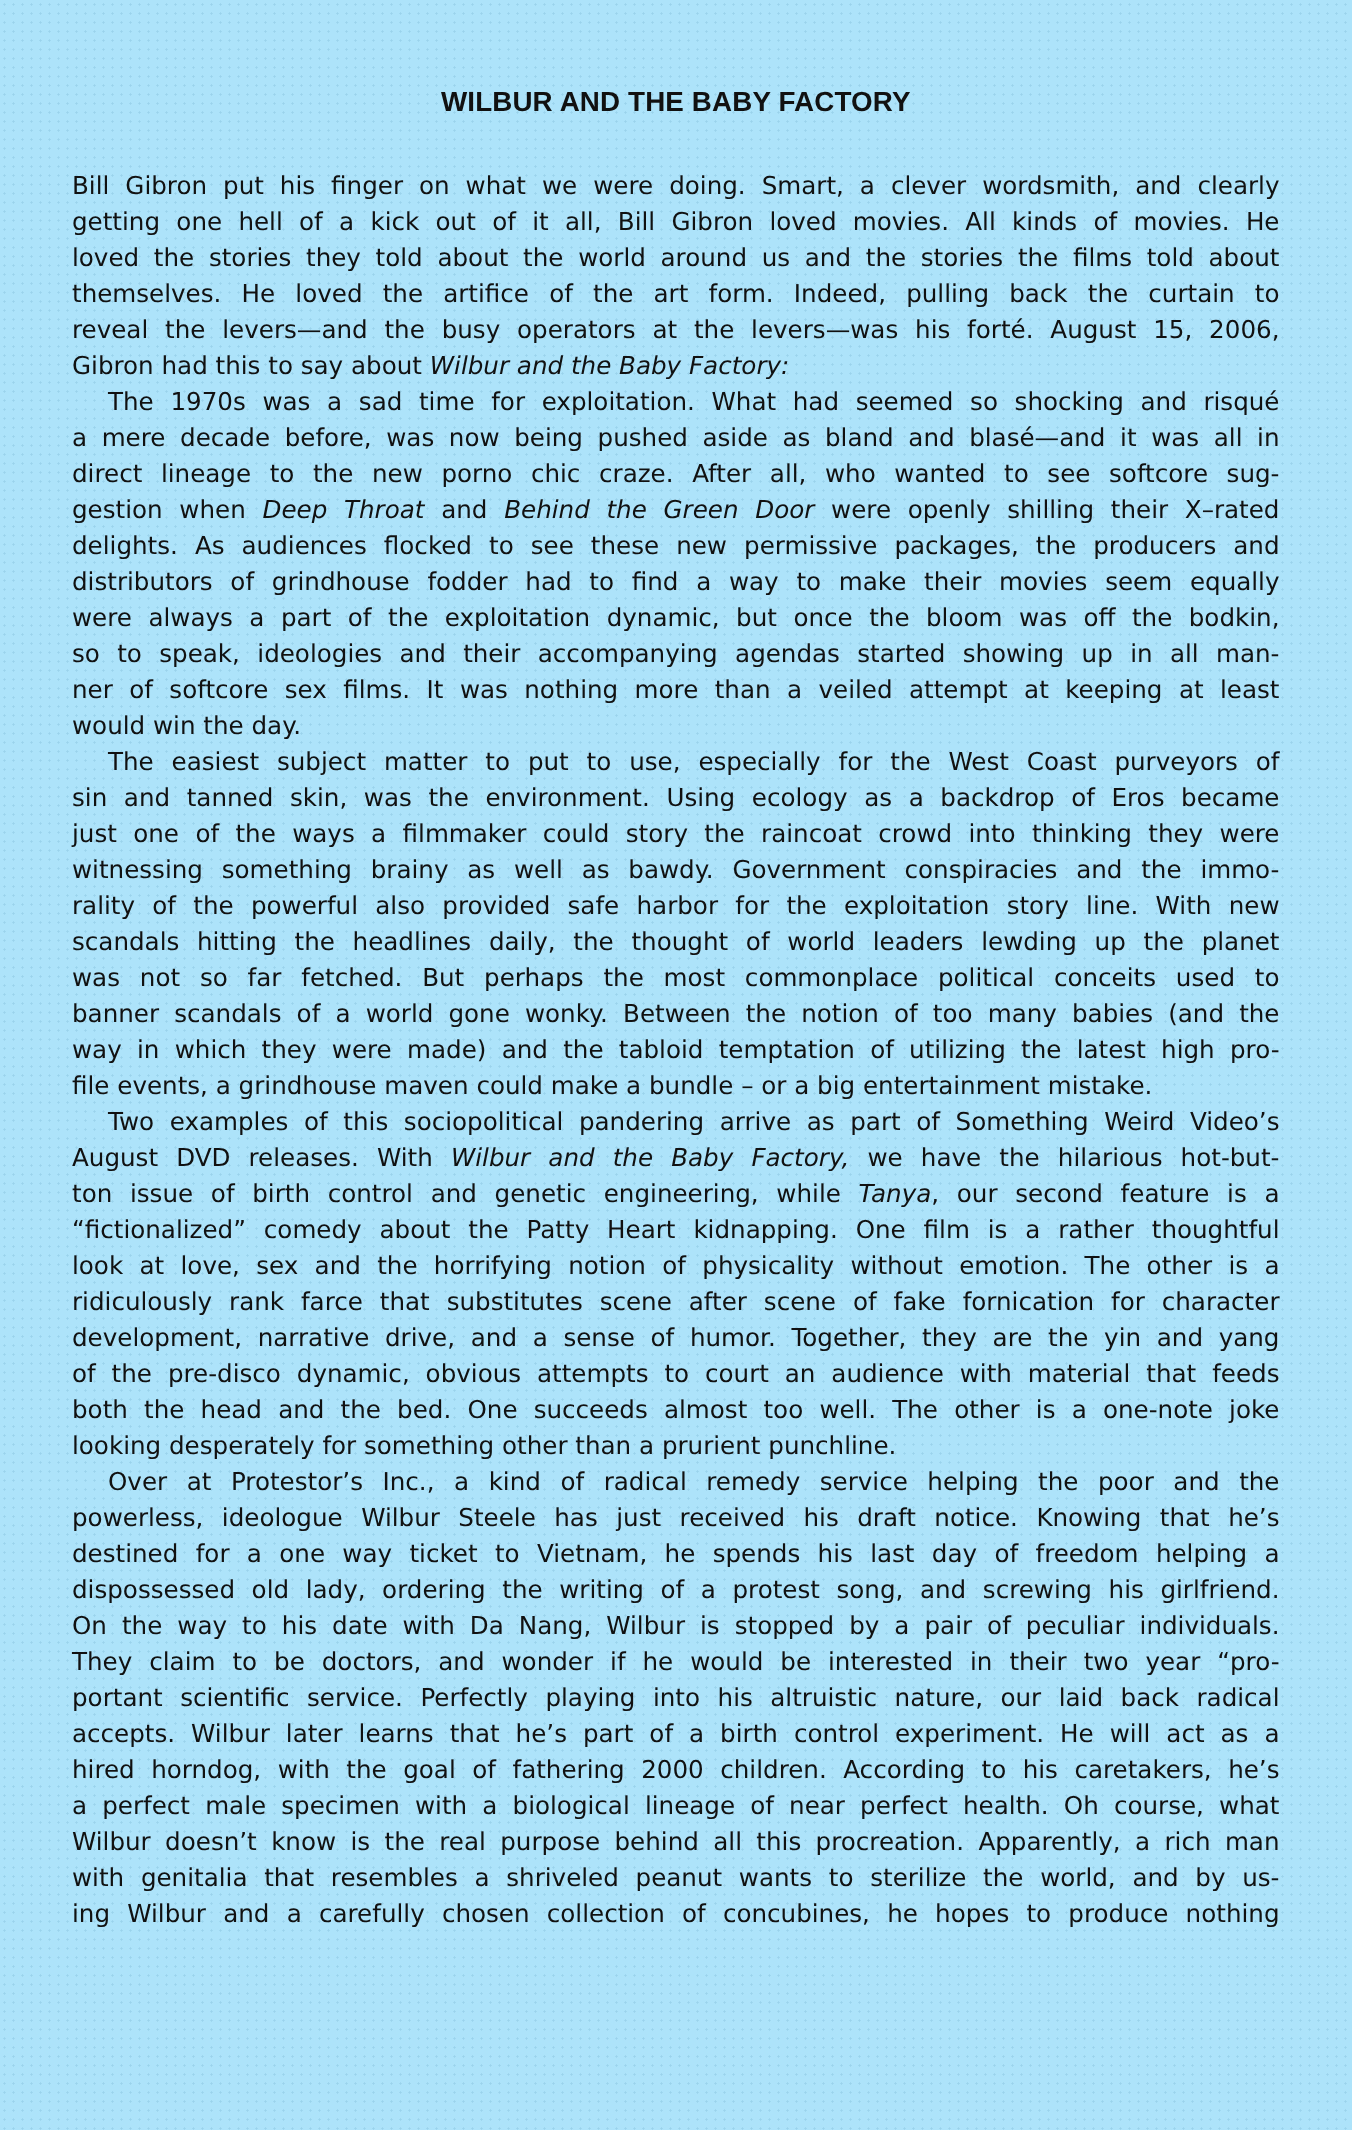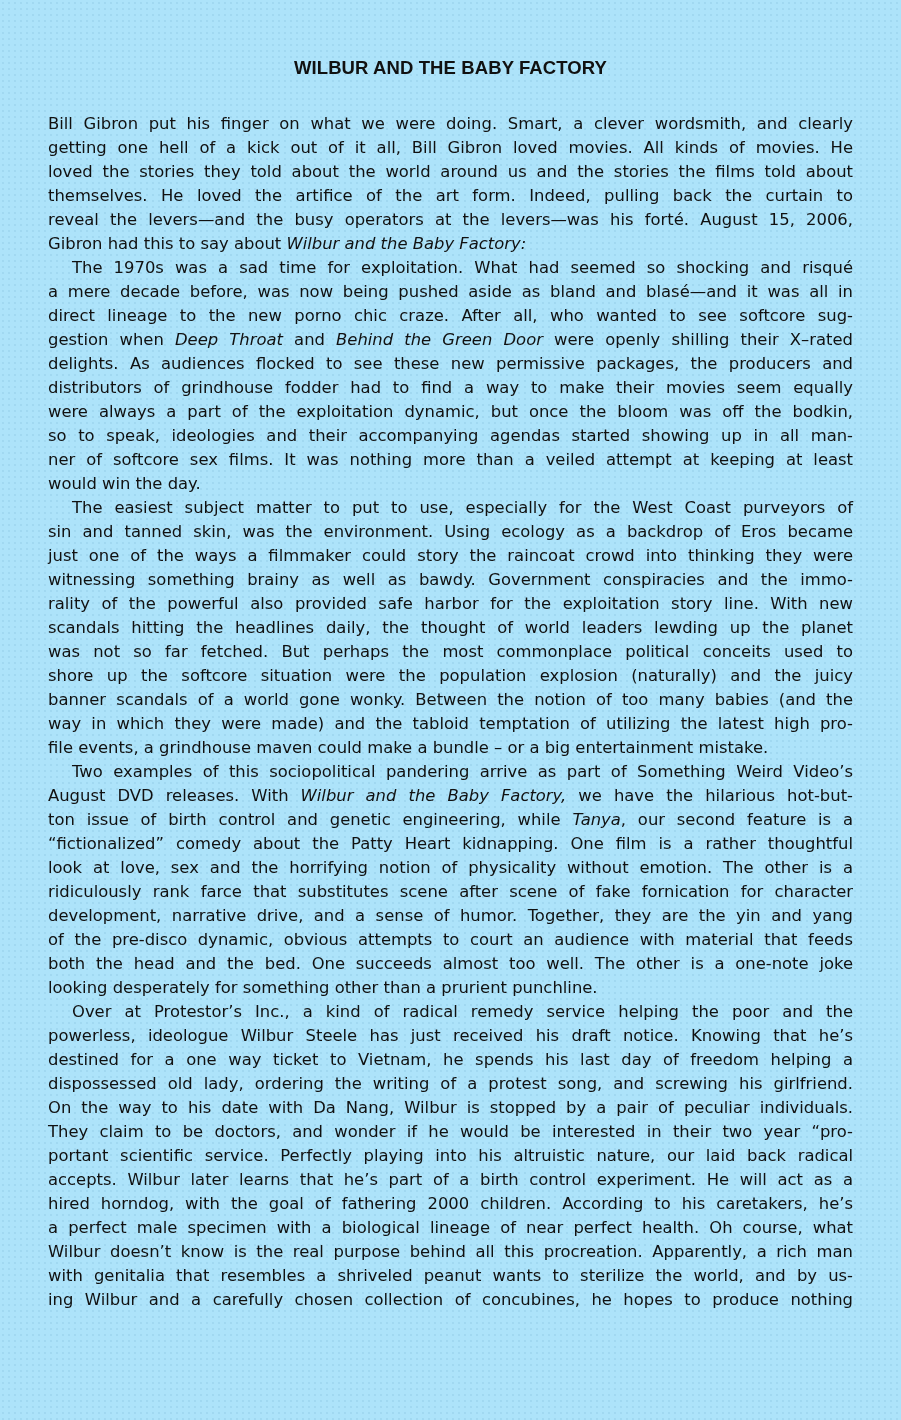--- a/index.html
+++ b/index.html
@@ -89,21 +89,20 @@
         <span class="line last"><span>would win the day.</span></span>
       </div>
       <div>
         <span class="line indent"><span>The easiest subject matter to put to use, especially for the West Coast purveyors of</span></span>
         <span class="line"><span>sin and tanned skin, was the environment. Using ecology as a backdrop of Eros became</span></span>
         <span class="line"><span>just one of the ways a filmmaker could story the raincoat crowd into thinking they were</span></span>
         <span class="line"><span>witnessing something brainy as well as bawdy. Government conspiracies and the immo-</span></span>
         <span class="line"><span>rality of the powerful also provided safe harbor for the exploitation story line. With new</span></span>
         <span class="line"><span>scandals hitting the headlines daily, the thought of world leaders lewding up the planet</span></span>
         <span class="line"><span>was not so far fetched. But perhaps the most commonplace political conceits used to</span></span>
-        <span class="line"><span>shore up the softcore situation were the population explosion (naturally) and the juicy</span></span>
         <span class="line"><span>banner scandals of a world gone wonky. Between the notion of too many babies (and the</span></span>
         <span class="line"><span>way in which they were made) and the tabloid temptation of utilizing the latest high pro-</span></span>
         <span class="line last"><span>file events, a grindhouse maven could make a bundle – or a big entertainment mistake.</span></span>
       </div>
       <div>
         <span class="line indent"><span>Two examples of this sociopolitical pandering arrive as part of Something Weird Video’s</span></span>
         <span class="line"><span>August DVD releases. With </span><span class="i">Wilbur and the Baby Factory,</span><span> we have the hilarious hot-but-</span></span>
         <span class="line"><span>ton issue of birth control and genetic engineering, while </span><span class="i">Tanya</span><span>, our second feature is a</span></span>
         <span class="line"><span>“fictionalized” comedy about the Patty Heart kidnapping. One film is a rather thoughtful</span></span>
         <span class="line"><span>look at love, sex and the horrifying notion of physicality without emotion. The other is a</span></span>

